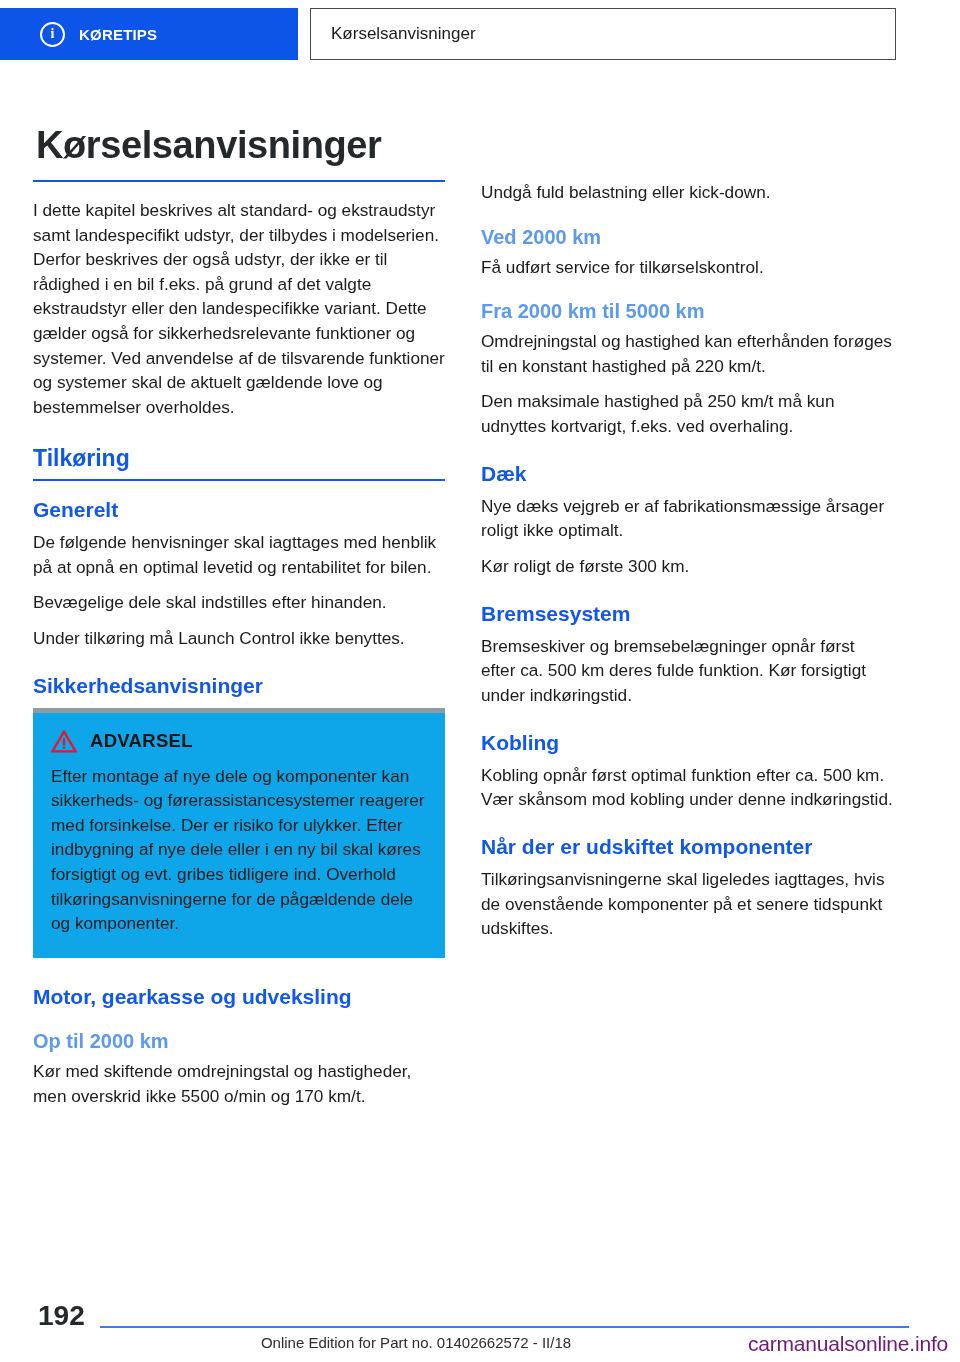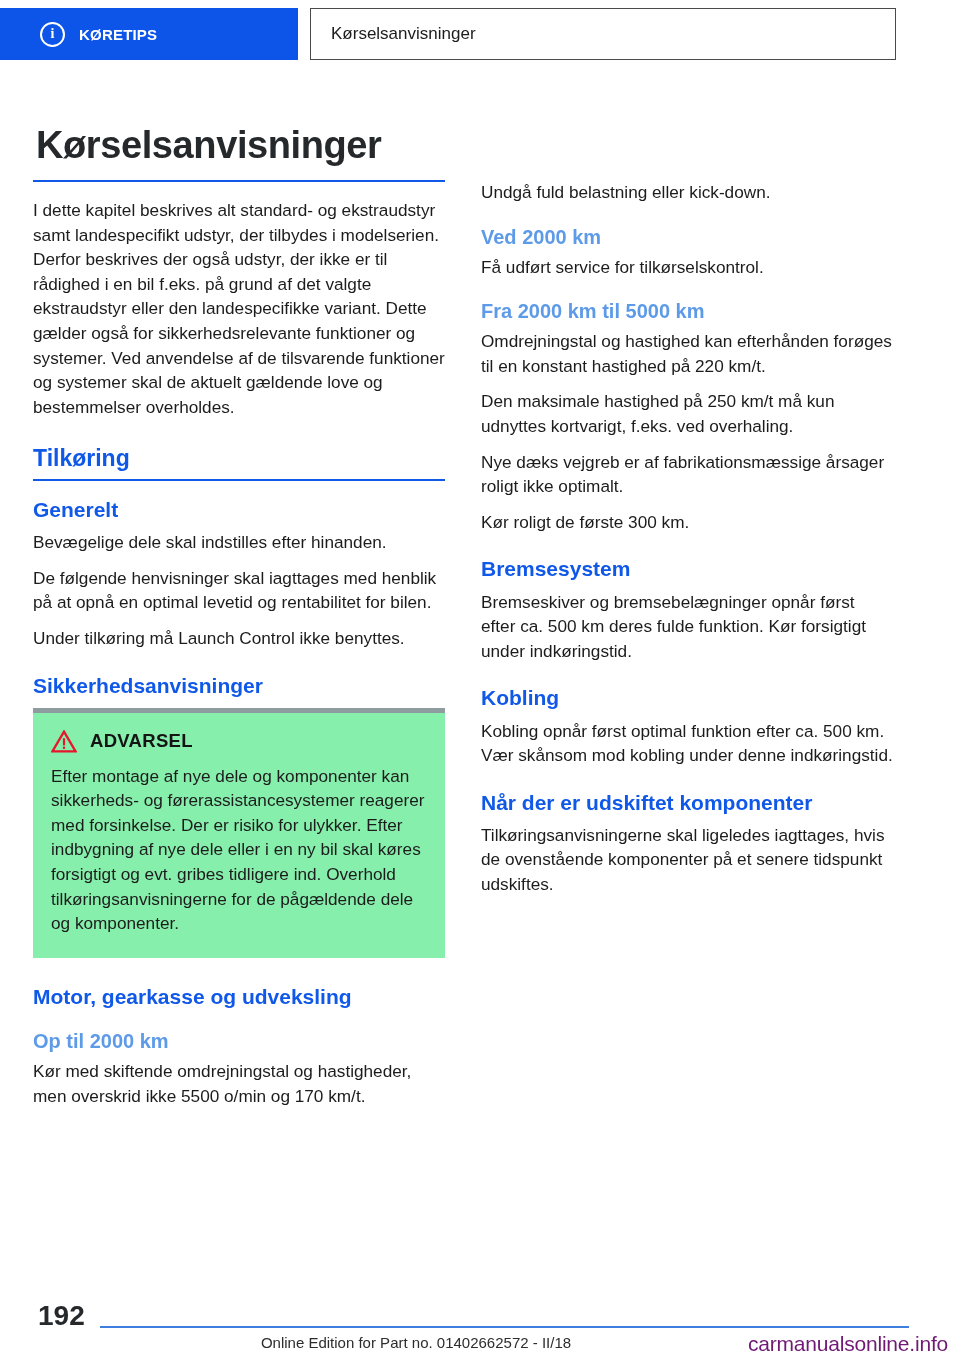--- a/index.html
+++ b/index.html
@@ -130,21 +130,21 @@
     font-size: 17.2px;
     line-height: 1.43;
     margin: 0 0 11px 0;
     color: #1c1c1c;
   }
   p.body:last-child { margin-bottom: 0; }
 
   
   .warn-box {
     margin: 10px 0 0 0;
-    background: #86efac;
+    background: #0ea5e9;
     border-top: 5px solid #8e9ca0;
     padding: 17px 18px 22px 18px;
     box-sizing: border-box;
   }
   .warn-head {
     display: flex;
     align-items: center;
     margin-bottom: 11px;
   }
   .warn-tri {
@@ -221,22 +221,22 @@
 
 <div class="col col-left">
 
   <div class="rule"></div>
   <p class="body">I dette kapitel beskrives alt standard- og ekstraudstyr samt landespecifikt udstyr, der tilbydes i modelserien. Derfor beskrives der også udstyr, der ikke er til rådighed i en bil f.eks. på grund af det valgte ekstraudstyr eller den landespecifikke variant. Dette gælder også for sikkerhedsrelevante funktioner og systemer. Ved anvendelse af de tilsvarende funktioner og systemer skal de aktuelt gældende love og bestemmelser overholdes.</p>
 
   <h2 class="h1-section" style="margin-top:26px;">Tilkøring</h2>
   <div class="rule"></div>
 
   <h3 class="h2-blue first">Generelt</h3>
+  <p class="body">De følgende henvisninger skal iagttages med henblik på at opnå en optimal levetid og rentabilitet for bilen.</p>
   <p class="body">Bevægelige dele skal indstilles efter hinanden.</p>
-  <p class="body">De følgende henvisninger skal iagttages med henblik på at opnå en optimal levetid og rentabilitet for bilen.</p>
   <p class="body">Under tilkøring må Launch Control ikke benyttes.</p>
 
   <h3 class="h2-blue">Sikkerhedsanvisninger</h3>
 
   <div class="warn-box">
     <div class="warn-head">
       <svg class="warn-tri" viewBox="0 0 26 23">
         <path d="M13 1.6 L24.6 21.4 L1.4 21.4 Z" fill="none" stroke="#e8162b" stroke-width="2.3" stroke-linejoin="miter"></path>
         <rect x="11.9" y="8.2" width="2.2" height="7.2" fill="#e8162b"></rect>
         <rect x="11.9" y="16.6" width="2.2" height="2.3" fill="#e8162b"></rect>
@@ -254,20 +254,21 @@
 <div class="col col-right">
   <p class="body">Undgå fuld belastning eller kick-down.</p>
 
   <h4 class="h3-lightblue">Ved 2000 km</h4>
   <p class="body">Få udført service for tilkørselskontrol.</p>
 
   <h4 class="h3-lightblue">Fra 2000 km til 5000 km</h4>
   <p class="body">Omdrejningstal og hastighed kan efterhånden forøges til en konstant hastighed på 220 km/t.</p>
   <p class="body">Den maksimale hastighed på 250 km/t må kun udnyttes kortvarigt, f.eks. ved overhaling.</p>
 
+  <h3 class="h2-blue">Dæk</h3>
   <p class="body">Nye dæks vejgreb er af fabrikationsmæssige årsager roligt ikke optimalt.</p>
   <p class="body">Kør roligt de første 300 km.</p>
 
   <h3 class="h2-blue">Bremsesystem</h3>
   <p class="body">Bremseskiver og bremsebelægninger opnår først efter ca. 500 km deres fulde funktion. Kør forsigtigt under indkøringstid.</p>
 
   <h3 class="h2-blue">Kobling</h3>
   <p class="body">Kobling opnår først optimal funktion efter ca. 500 km. Vær skånsom mod kobling under denne indkøringstid.</p>
 
   <h3 class="h2-blue">Når der er udskiftet komponenter</h3>

